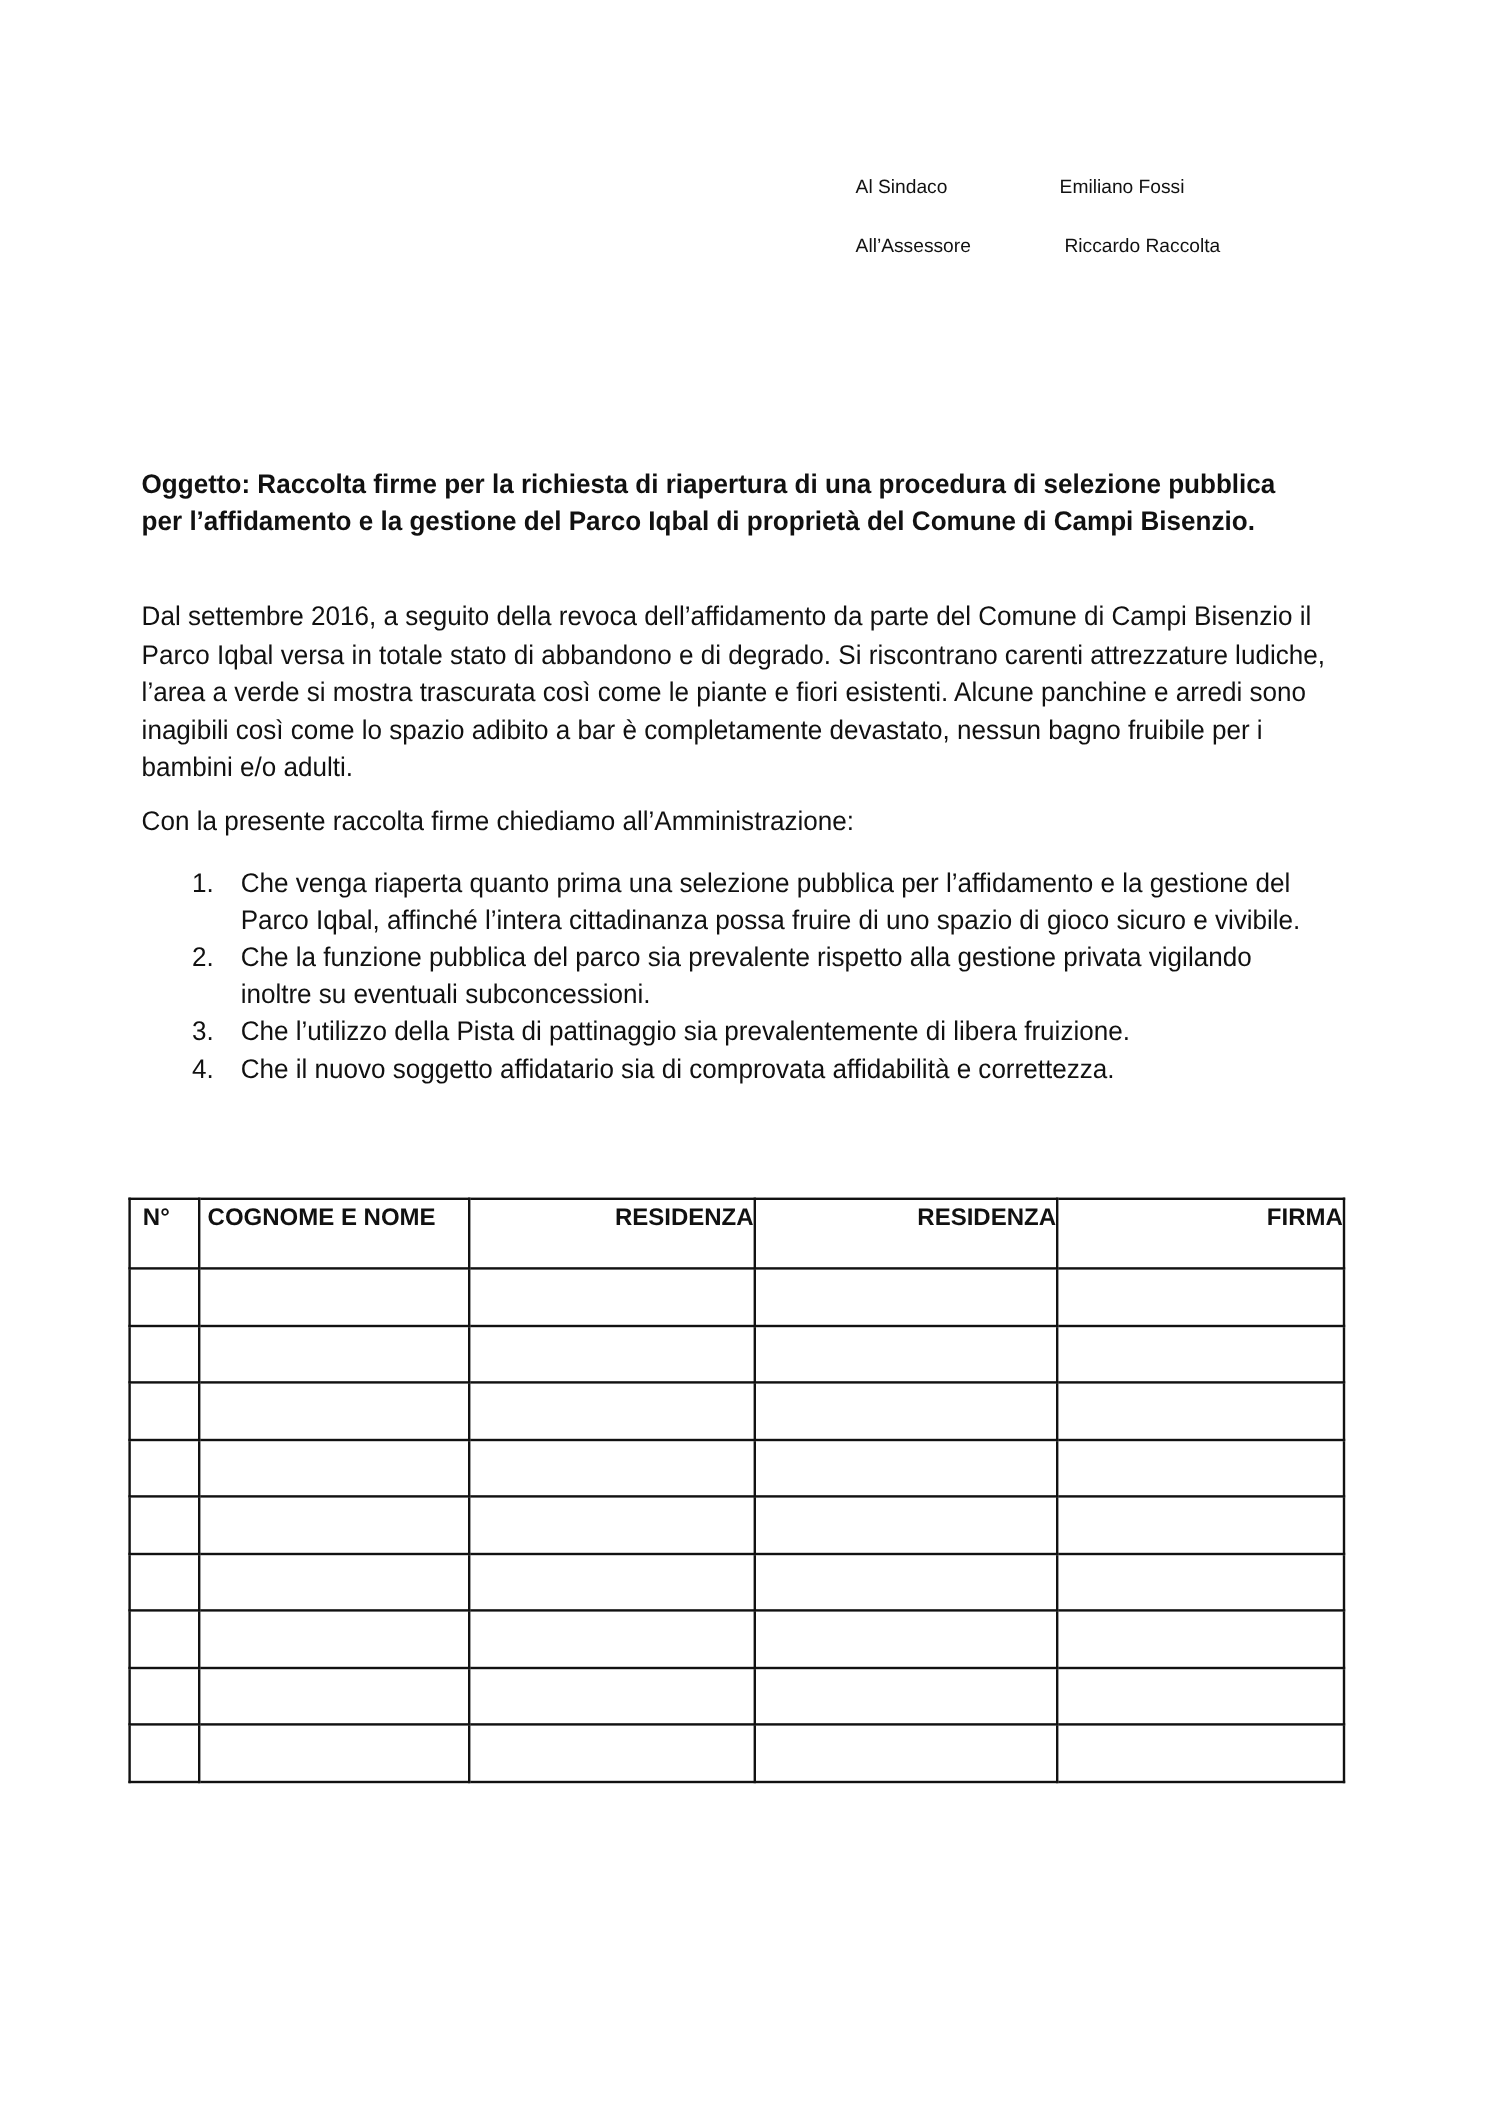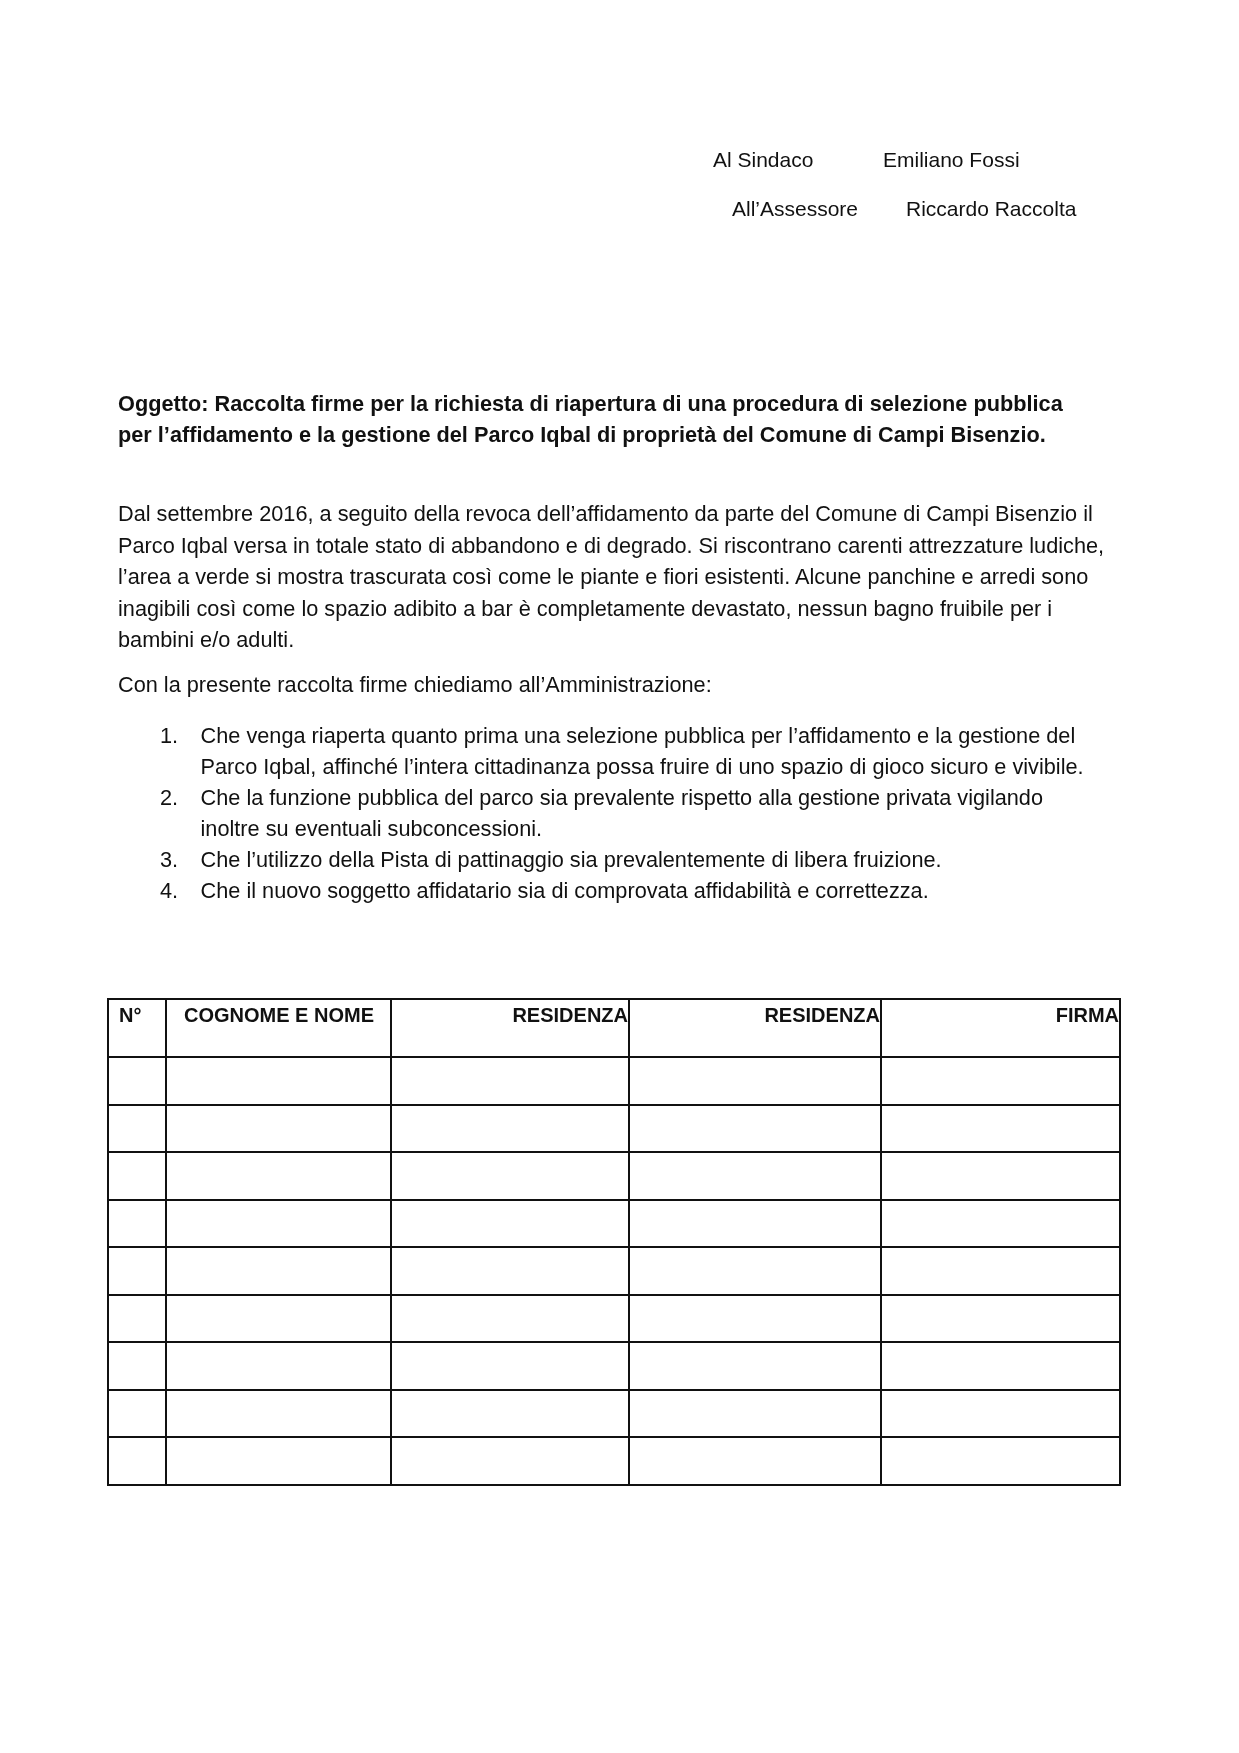--- a/index.html
+++ b/index.html
@@ -1,44 +1,44 @@
 <!DOCTYPE html>
 <html><head>
 <meta charset="utf-8">
 <style>
   html, body { margin: 0; padding: 0; background: #ffffff; }
   body { width: 1239px; height: 1753px; position: relative; overflow: hidden;
          font-family: "Liberation Sans", sans-serif; color: #111; }
-  .addr { position: absolute; left: 713px; font-size: 21px; white-space: nowrap; }
+  .addr { position: absolute; left: 713px; font-size: 16px; white-space: nowrap; }
   .addr .role { display: inline-block; }
   .addr1 { top: 148px; }
   .addr1 .role { width: 170px; }
   .addr2 { top: 197px; }
-  .addr2 .role { width: 174px; margin-left: 19px; }
+  .addr2 .role { width: 174px; }
 
   .subject { position: absolute; left: 118px; top: 388px; width: 1020px;
              font-size: 22.5px; font-weight: bold; line-height: 31px;
              transform: scaleX(0.965); transform-origin: left top; }
   .para { position: absolute; left: 118px; width: 1025px; font-size: 22.5px;
           line-height: 31.5px; transform: scaleX(0.965); transform-origin: left top; }
   .p1 { top: 498px; }
   .p2 { top: 669px; }
   .req-list { position: absolute; left: 160px; top: 720px; width: 980px;
               font-size: 22.5px; line-height: 31px; margin: 0; padding: 0; list-style: none;
               transform: scaleX(0.965); transform-origin: left top; }
   .req-list li { position: relative; padding-left: 42px; }
   .req-list li .num { position: absolute; left: 0; top: 0; }
 
   table.sig { position: absolute; left: 107px; top: 998px; width: 1012px;
               border-collapse: collapse; table-layout: fixed; }
   table.sig th, table.sig td { border: 2.5px solid #111; padding: 0; }
   table.sig th { height: 52px; vertical-align: top; font-size: 20px; font-weight: bold;
                  padding-top: 4px; text-align: right; }
   table.sig th.c-num { text-align: left; padding-left: 10px; }
-  table.sig th.c-name { text-align: left; padding-left: 17px; }
+  table.sig th.c-name { text-align: left; padding-left: 6px; }
   table.sig td { height: 45.5px; }
 </style>
 </head>
 <body>
 
 <div class="addr addr1">
   <span class="role">Al Sindaco</span><span>Emiliano Fossi</span>
 </div>
 <div class="addr addr2">
   <span class="role">All’Assessore</span><span>Riccardo Raccolta</span>

